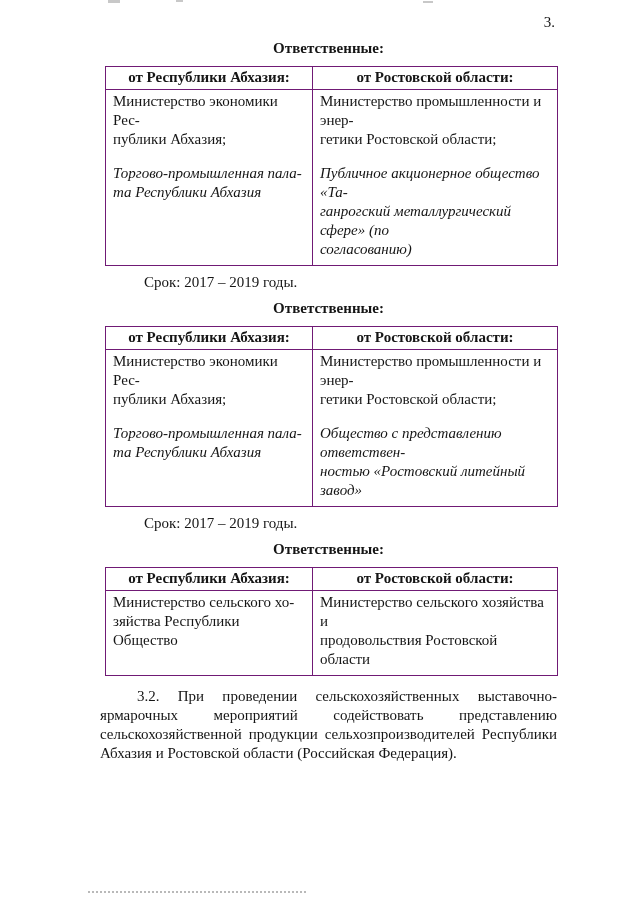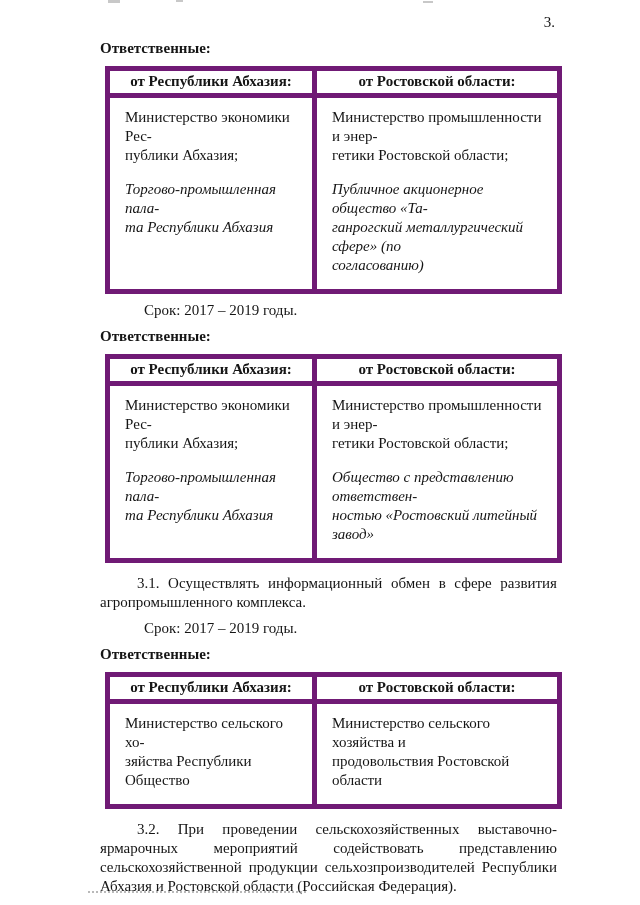--- a/index.html
+++ b/index.html
@@ -16,43 +16,44 @@
     line-height: 19px;
     color: #151515;
     overflow: hidden;
   }
   .page-number {
     text-align: right;
     margin: 0 2px 4px 0;
   }
   .h-center {
     font-weight: bold;
+    text-align: center;
     margin: 7px 0 8px 0;
   }
   table.doc {
     border-collapse: collapse;
     width: 452px;
     margin-left: 5px;
     table-layout: fixed;
   }
   table.doc th, table.doc td {
-    border: 5px solid #701a75;
+    border: 1px solid #701a75;
     vertical-align: top;
     box-sizing: border-box;
   }
   table.doc th {
     font-weight: bold;
     text-align: center;
     padding: 1px 6px 2px 6px;
   }
   table.doc td {
     padding: 2px 7px 6px 7px;
   }
   .tcell-p {
-    margin: 8px;
+    margin: 0;
     white-space: pre-line;
   }
   .tcell-p + .tcell-p { margin-top: 15px; font-style: italic; }
   .para {
     text-align: justify;
     text-indent: 37px;
     margin: 11px 0 0 0;
   }
   .term {
     text-indent: 37px;
@@ -144,21 +145,20 @@
           <p class="tcell-p">Министерство промышленности и энер-
 гетики Ростовской области;</p>
           <p class="tcell-p">Общество с представлению ответствен-
 ностью «Ростовский литейный завод»</p>
         </td>
       </tr>
     </tbody>
   </table>
 
 
-  <p class="para">3.1. Осуществлять информационный обмен в сфере развития агропромышленного комплекса.</p>
   <p class="term">Срок: 2017 – 2019 годы.</p>
 
   <div class="h-center">Ответственные:</div>
 
   <table class="doc">
     <colgroup>
         <col style="width:207px">
         <col style="width:245px">
       </colgroup>
     <thead>

